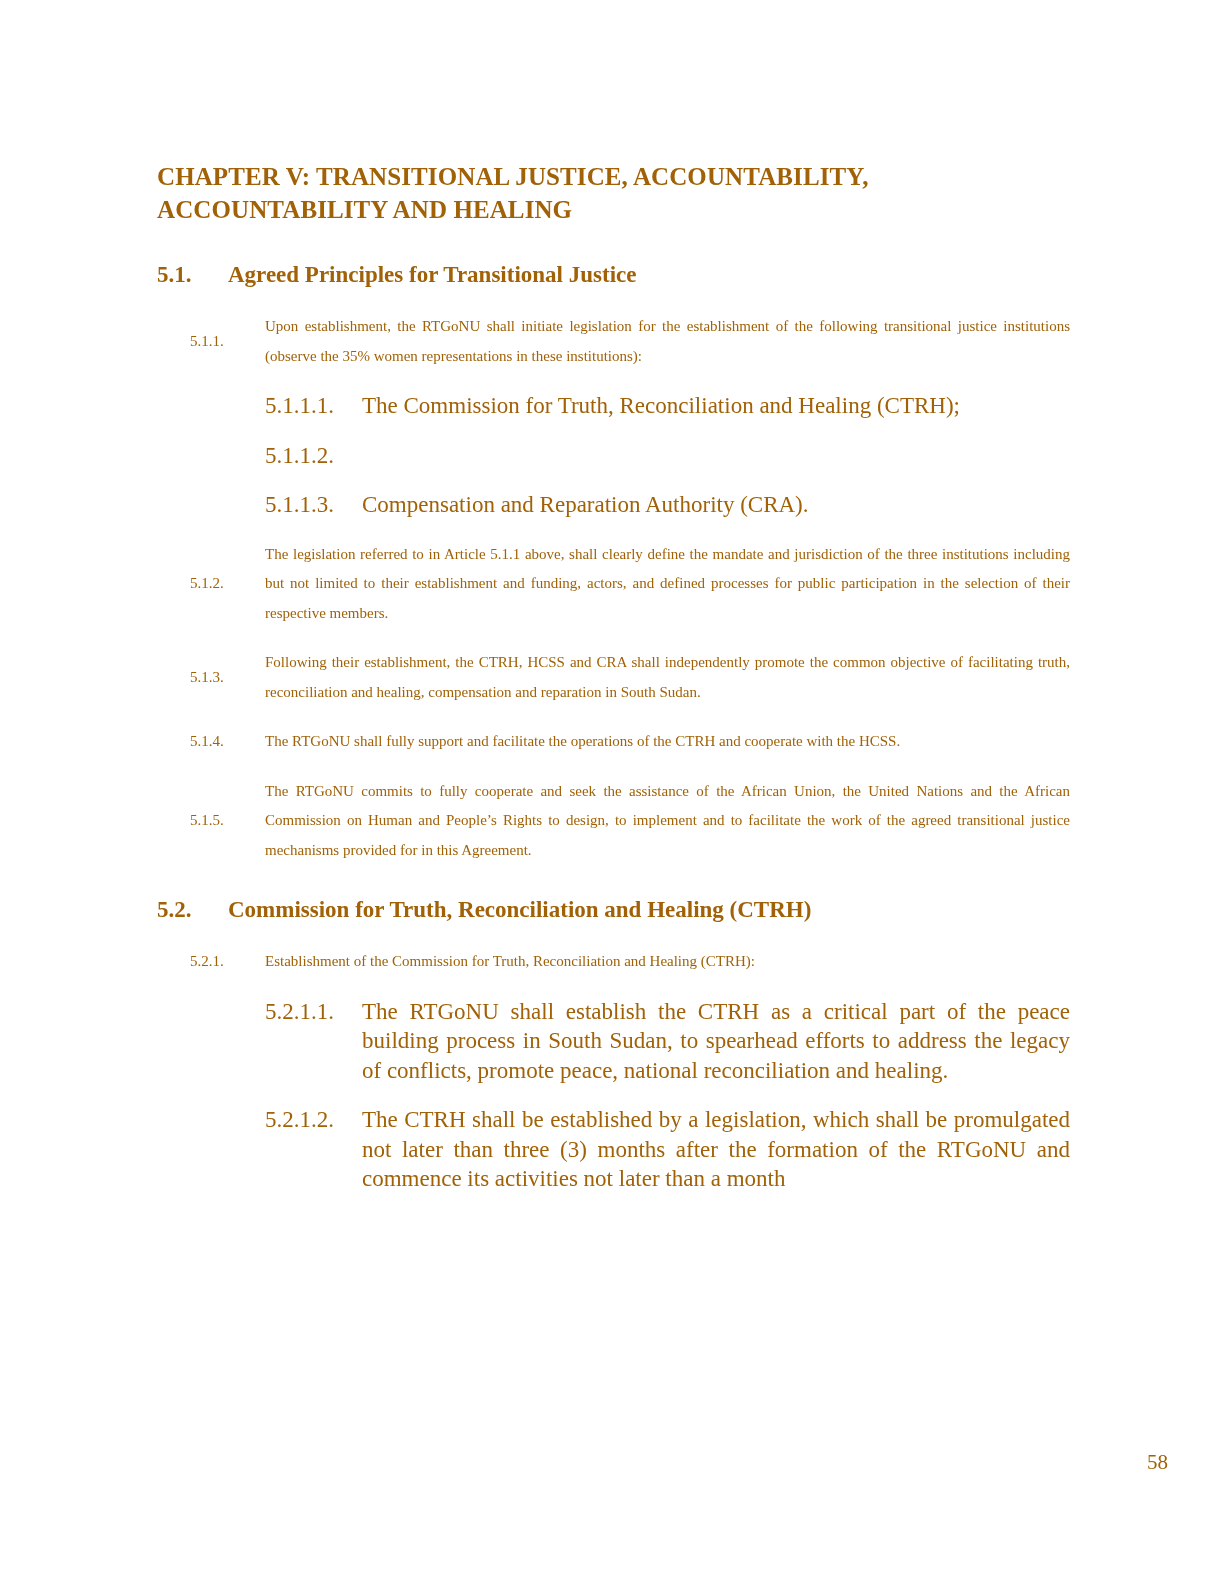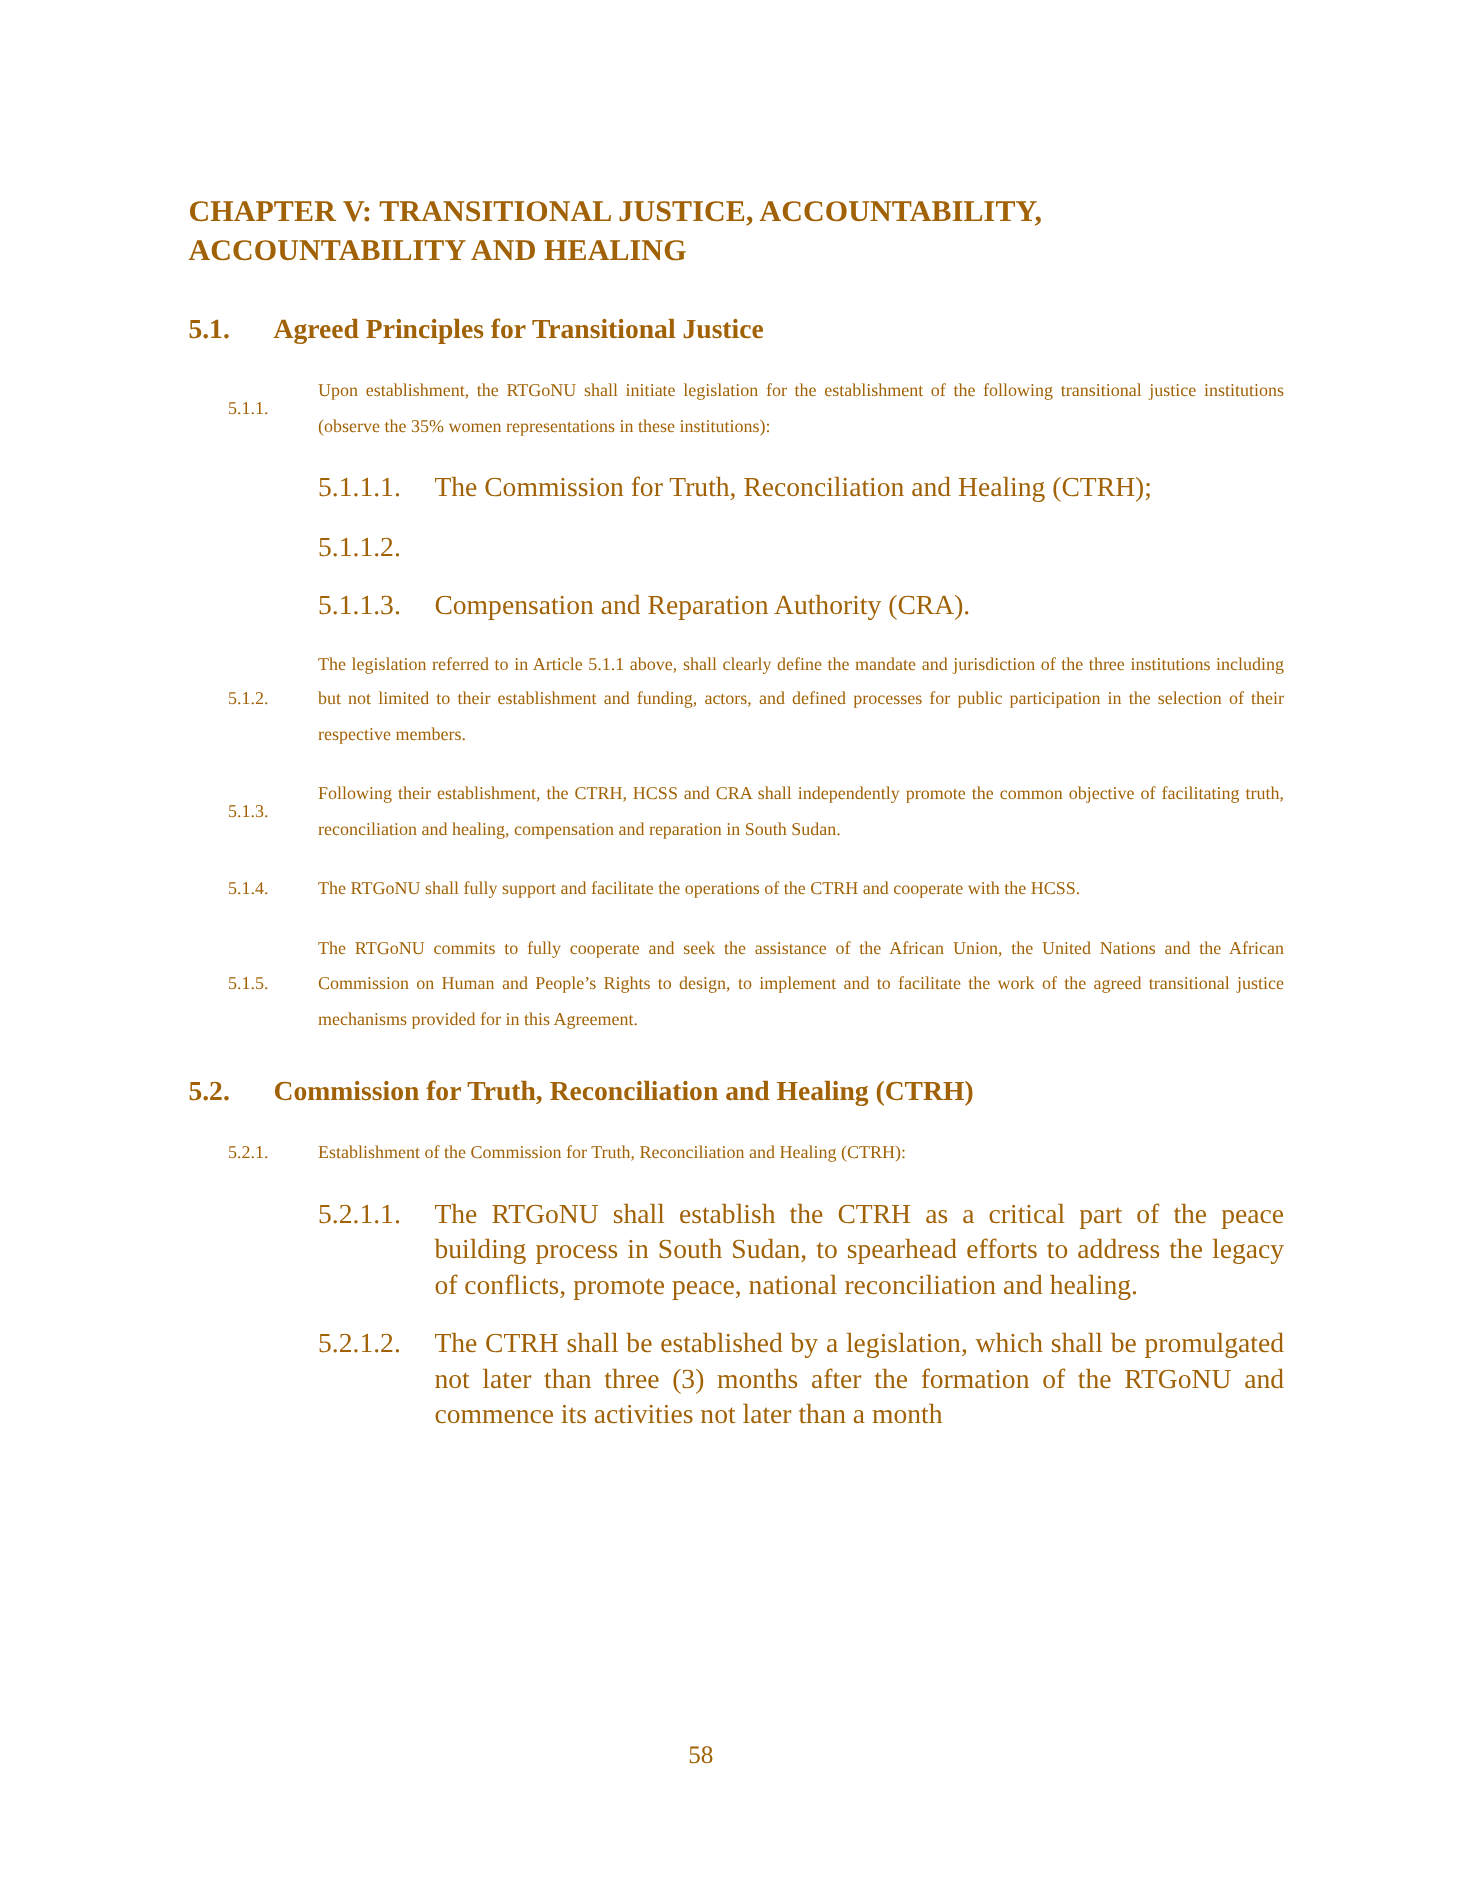--- a/index.html
+++ b/index.html
@@ -100,21 +100,21 @@
   .txt { text-align-last: left; }
 
   .gap-before-h2 { margin-top: 30px; }
 
   
   .page-number {
     position: absolute;
     top: 1449px;
     left: 0;
     width: 1168px;
-    text-align: center;
+    text-align: right;
     font-size: 21px;
     line-height: 26px;
   }
 </style>
 </head>
 <body>
 
 <div class="page">
 
   <div class="content">

